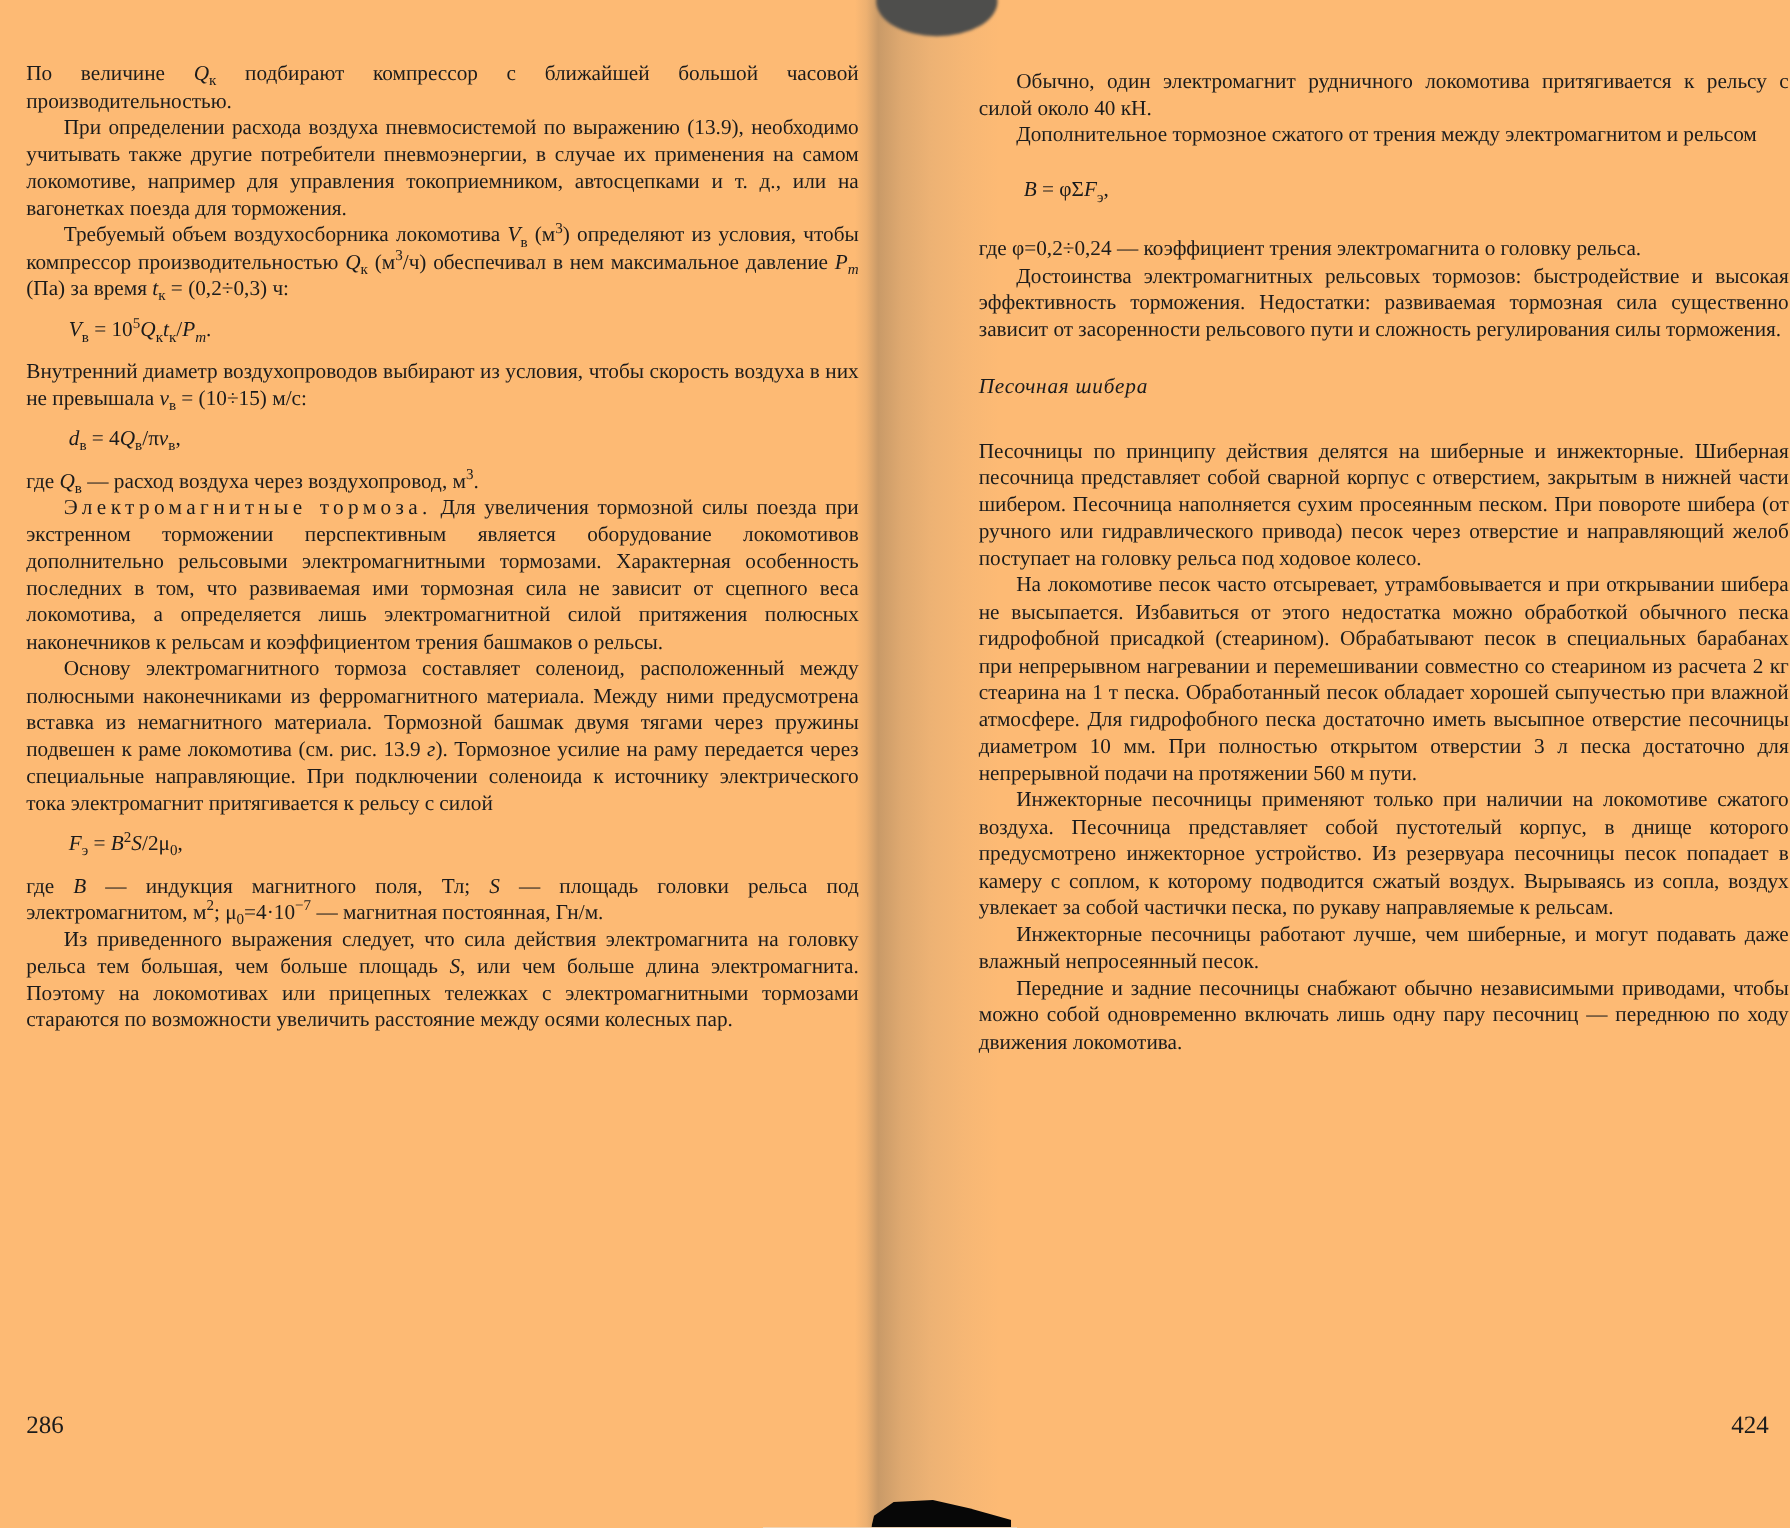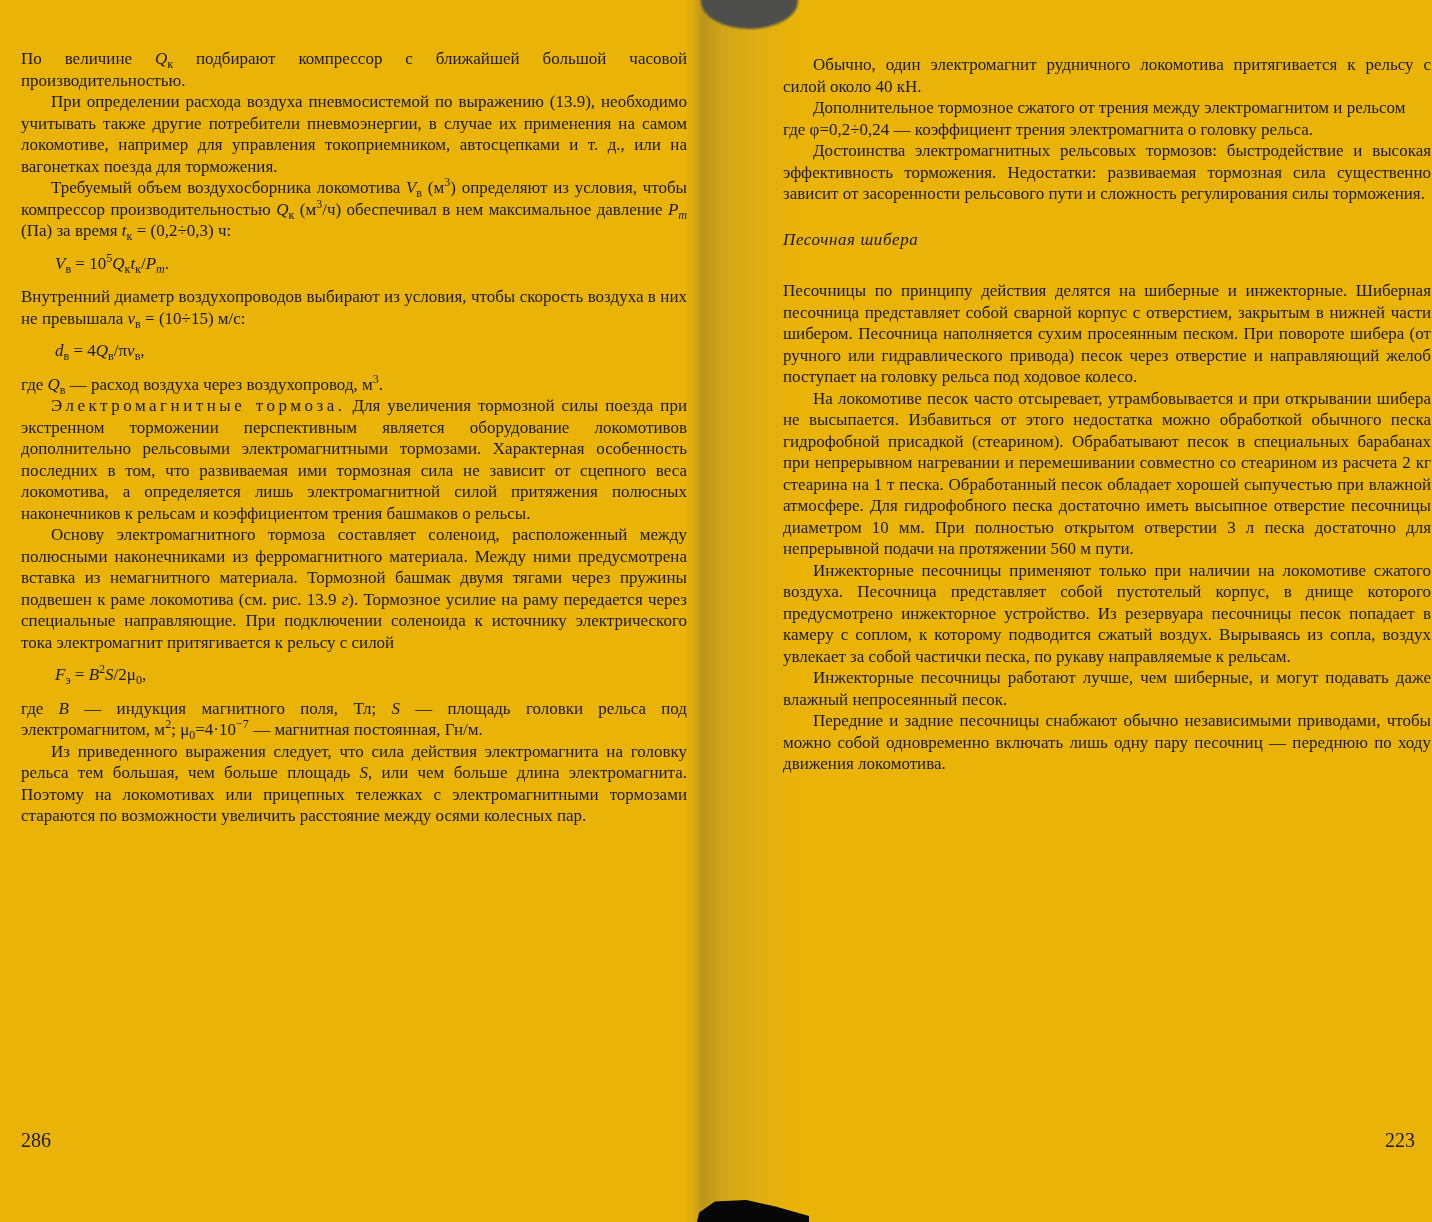--- a/index.html
+++ b/index.html
@@ -1,18 +1,18 @@
 <!DOCTYPE html>
 <html lang="ru"><head>
 <meta charset="utf-8">
 <style>
   html,body { margin:0; padding:0; background:#e8e7e3; }
   .screen {
     position:relative; width:1432px; height:1222px; overflow:hidden;
-    background:#eab308;
+    background:#fdba74;
     font-family:"Liberation Serif","DejaVu Serif",serif;
     color:#1b1b1b;
   }
   
   .gutter {
     position:absolute; left:684px; top:0; width:116px; height:100%;
     background:linear-gradient(90deg,
       rgba(90,90,85,0)    0%,
       rgba(90,90,85,0.10) 8%,
       rgba(80,80,75,0.30) 16%,
@@ -66,23 +66,24 @@
     <p class="j ind">Основу электромагнитного тормоза составляет соленоид, расположенный между полюсными наконечниками из ферромагнитного материала. Между ними предусмотрена вставка из немагнитного материала. Тормозной башмак двумя тягами через пружины подвешен к раме локомотива (см. рис. 13.9 <i>г</i>). Тормозное усилие на раму передается через специальные направляющие. При подключении соленоида к источнику электрического тока электромагнит притягивается к рельсу с силой</p>
     <div class="formula"><i>F</i><sub>э</sub> = <i>B</i><sup>2</sup><i>S</i>/2μ<sub>0</sub>,</div>
     <p class="j">где <i>B</i> — индукция магнитного поля, Тл; <i>S</i> — площадь головки рельса под электромагнитом, м<sup>2</sup>; μ<sub>0</sub>=4·10<sup>−7</sup> — магнитная постоянная, Гн/м.</p>
     <p class="j ind">Из приведенного выражения следует, что сила действия электромагнита на головку рельса тем большая, чем больше площадь <i>S</i>, или чем больше длина электромагнита. Поэтому на локомотивах или прицепных тележках с электромагнитными тормозами стараются по возможности увеличить расстояние между осями колесных пар.</p>
   </div>
   <div class="pagenum pn-left">286</div>
 
   <div class="page page-right">
     <p class="j ind">Обычно, один электромагнит рудничного локомотива притягивается к рельсу с силой около 40 кН.</p>
     <p class="j ind">Дополнительное тормозное сжатого от трения между электромагнитом и рельсом</p>
+    <div class="formula"><i>B</i> = φΣ<i>F</i><sub>э</sub>,</div>
     <p class="j">где φ=0,2÷0,24 — коэффициент трения электромагнита о головку рельса.</p>
     <p class="j ind">Достоинства электромагнитных рельсовых тормозов: быстродействие и высокая эффективность торможения. Недостатки: развиваемая тормозная сила существенно зависит от засоренности рельсового пути и сложность регулирования силы торможения.</p>
     <div class="sechead">Песочная шибера</div>
     <p class="j">Песочницы по принципу действия делятся на шиберные и инжекторные. Шиберная песочница представляет собой сварной корпус с отверстием, закрытым в нижней части шибером. Песочница наполняется сухим просеянным песком. При повороте шибера (от ручного или гидравлического привода) песок через отверстие и направляющий желоб поступает на головку рельса под ходовое колесо.</p>
     <p class="j ind">На локомотиве песок часто отсыревает, утрамбовывается и при открывании шибера не высыпается. Избавиться от этого недостатка можно обработкой обычного песка гидрофобной присадкой (стеарином). Обрабатывают песок в специальных барабанах при непрерывном нагревании и перемешивании совместно со стеарином из расчета 2 кг стеарина на 1 т песка. Обработанный песок обладает хорошей сыпучестью при влажной атмосфере. Для гидрофобного песка достаточно иметь высыпное отверстие песочницы диаметром 10 мм. При полностью открытом отверстии 3 л песка достаточно для непрерывной подачи на протяжении 560 м пути.</p>
     <p class="j ind">Инжекторные песочницы применяют только при наличии на локомотиве сжатого воздуха. Песочница представляет собой пустотелый корпус, в днище которого предусмотрено инжекторное устройство. Из резервуара песочницы песок попадает в камеру с соплом, к которому подводится сжатый воздух. Вырываясь из сопла, воздух увлекает за собой частички песка, по рукаву направляемые к рельсам.</p>
     <p class="j ind">Инжекторные песочницы работают лучше, чем шиберные, и могут подавать даже влажный непросеянный песок.</p>
     <p class="j ind">Передние и задние песочницы снабжают обычно независимыми приводами, чтобы можно собой одновременно включать лишь одну пару песочниц — переднюю по ходу движения локомотива.</p>
   </div>
-  <div class="pagenum pn-right">223</div>
+  <div class="pagenum pn-right">424</div>
 </div>
 
 </body></html>

